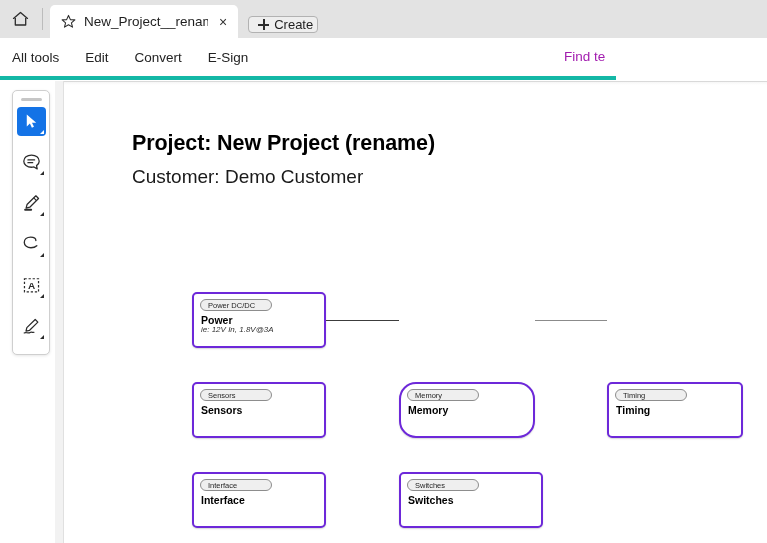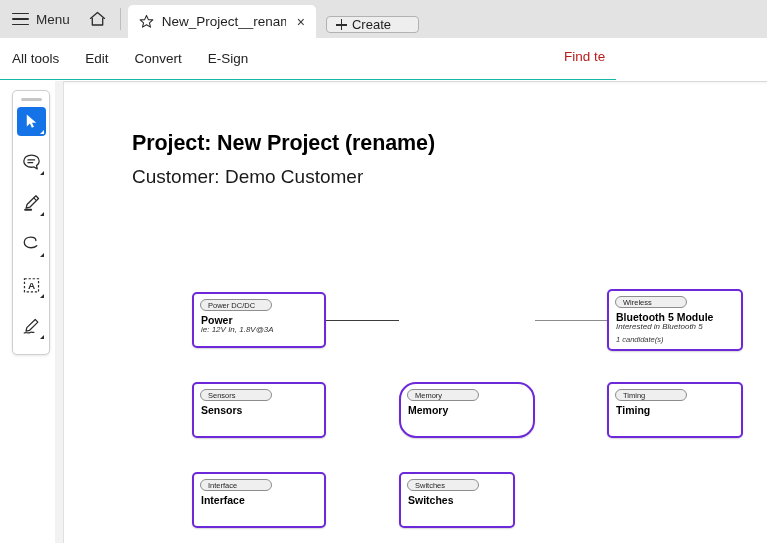--- a/index.html
+++ b/index.html
@@ -62,50 +62,50 @@
   .tab-close {
     font-size: 14px; color: #333; line-height: 1;
     padding: 1px 3px; cursor: pointer;
   }
 
   .create-btn {
     height: 17px; margin: 0 0 5px 10px;
     border: 1px solid #b2b2b2; border-radius: 4px;
     background: #eeeeee;
     display: flex; align-items: center; gap: 5px;
-    padding: 0 27px 0 9px;
+    padding: 0 4px 0 9px;
     font-size: 13px; color: #1e1e1e;
     cursor: pointer;
   }
   .plus {
     position: relative; width: 11px; height: 11px;
   }
   .plus::before, .plus::after {
     content: ""; position: absolute; background: #2c2c2c;
   }
   .plus::before { left: 0; top: 5px; width: 11px; height: 1.5px; }
   .plus::after { top: 0; left: 5px; height: 11px; width: 1.5px; }
 
   
   .menurow {
     position: absolute; left: 0; top: 38px;
     width: 616px; height: 42px;
     background: #ffffff;
-    border-bottom: 1px solid #14b8a6;
+    border-bottom: 4px solid #14b8a6;
     display: flex; align-items: center;
   }
   .menuitem {
     font-size: 13.5px; color: #232323;
     padding: 5px 0; margin-right: 26px;
     cursor: pointer; white-space: nowrap;
   }
   .menuitem:first-child { margin-left: 12px; }
   .findtools {
     position: absolute; right: 0; top: 11px;
-    font-size: 13.5px; color: #b91c1c;
+    font-size: 13.5px; color: #a21caf;
     white-space: nowrap; overflow: hidden;
     width: 52px;
     cursor: pointer;
   }
 
   
   .railwrap {
     position: absolute; left: 0; top: 81px;
     width: 55px; height: 462px;
     background: #ffffff;
@@ -214,28 +214,20 @@
     height: 1px;
     background: #3c3c3c;
   }
   .link.soft { background: #8b8b8b; }
 </style>
 </head>
 <body>
 
 <div class="topbar">
 
-  <div class="menu-group">
-    <span class="hamburger">
-      <i></i>
-        <i></i>
-        <i></i>
-    </span>
-    <span class="menu-label">Menu</span>
-  </div>
 
   <div class="home-btn">
     <svg width="19" height="18" viewBox="0 0 19 18">
       <path d="M2.5 8.4 L9.5 2.4 L16.5 8.4" fill="none" stroke="#2c2c2c" stroke-width="1.3" stroke-linecap="round" stroke-linejoin="round"></path>
       <path d="M4.3 8.0 V15 h10.4 V8.0" fill="none" stroke="#2c2c2c" stroke-width="1.3" stroke-linejoin="round"></path>
     </svg>
   </div>
 
   <div class="vdiv"></div>
 
@@ -323,40 +315,34 @@
   <div class="pagesub">Customer: Demo Customer</div>
 
   <div class="diagram">
       <div class="link" style="left: 262px; top: 239px; width: 73px;"></div>
       <div class="link soft" style="left: 471px; top: 239px; width: 72px;"></div>
       <div class="node" style="left: 128px; top: 211px; width: 134px; height: 56px;">
         <div class="node-tag">Power DC/DC</div>
         <div class="node-title">Power</div>
         <div class="node-sub">ie: 12V In, 1.8V@3A</div>
       </div>
-      <div class="node" style="left: 543px; top: 208px; width: 136px; height: 62px;">
-        <div class="node-tag">Wireless</div>
-        <div class="node-title">Bluetooth 5 Module</div>
-        <div class="node-sub">Interested in Bluetooth 5</div>
-        <div class="node-note">1 candidate(s)</div>
-      </div>
       <div class="node" style="left: 128px; top: 301px; width: 134px; height: 56px;">
         <div class="node-tag">Sensors</div>
         <div class="node-title">Sensors</div>
       </div>
       <div class="node" style="left: 335px; top: 301px; width: 136px; height: 56px; border-radius: 17px;">
         <div class="node-tag">Memory</div>
         <div class="node-title">Memory</div>
       </div>
       <div class="node" style="left: 543px; top: 301px; width: 136px; height: 56px;">
         <div class="node-tag">Timing</div>
         <div class="node-title">Timing</div>
       </div>
       <div class="node" style="left: 128px; top: 391px; width: 134px; height: 56px;">
         <div class="node-tag">Interface</div>
         <div class="node-title">Interface</div>
       </div>
-      <div class="node" style="left: 335px; top: 391px; width: 116px; height: 56px;">
+      <div class="node" style="left: 335px; top: 391px; width: 144px; height: 56px;">
         <div class="node-tag">Switches</div>
         <div class="node-title">Switches</div>
       </div>
     </div>
 </div>
 
 </body></html>

